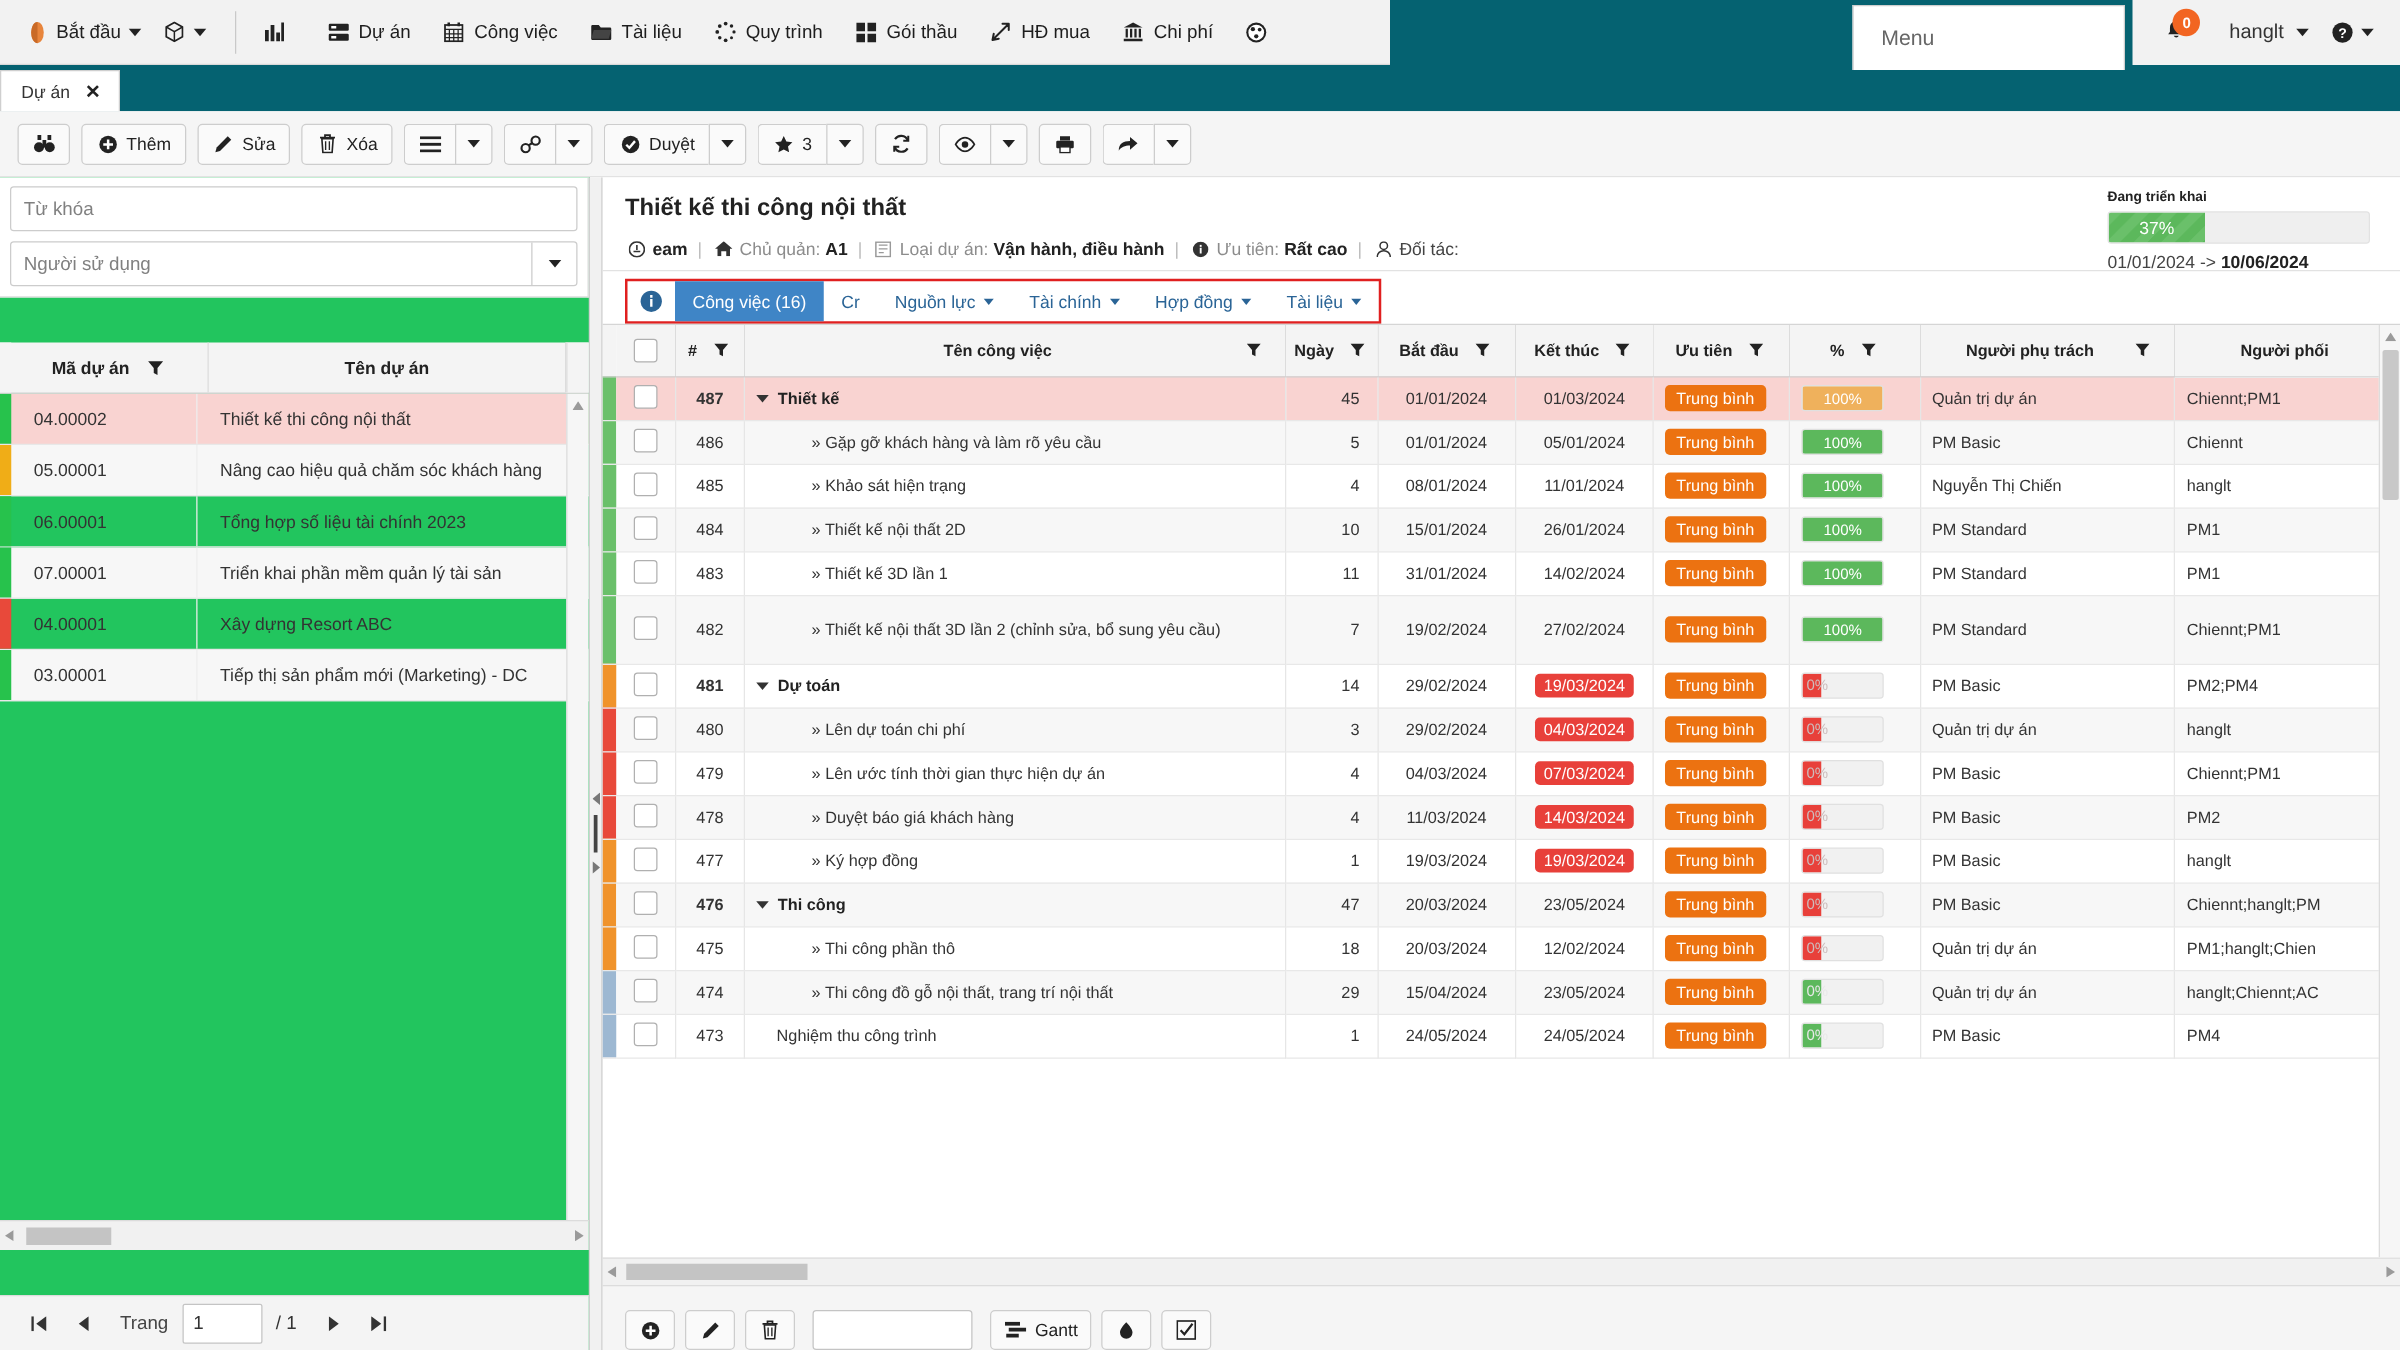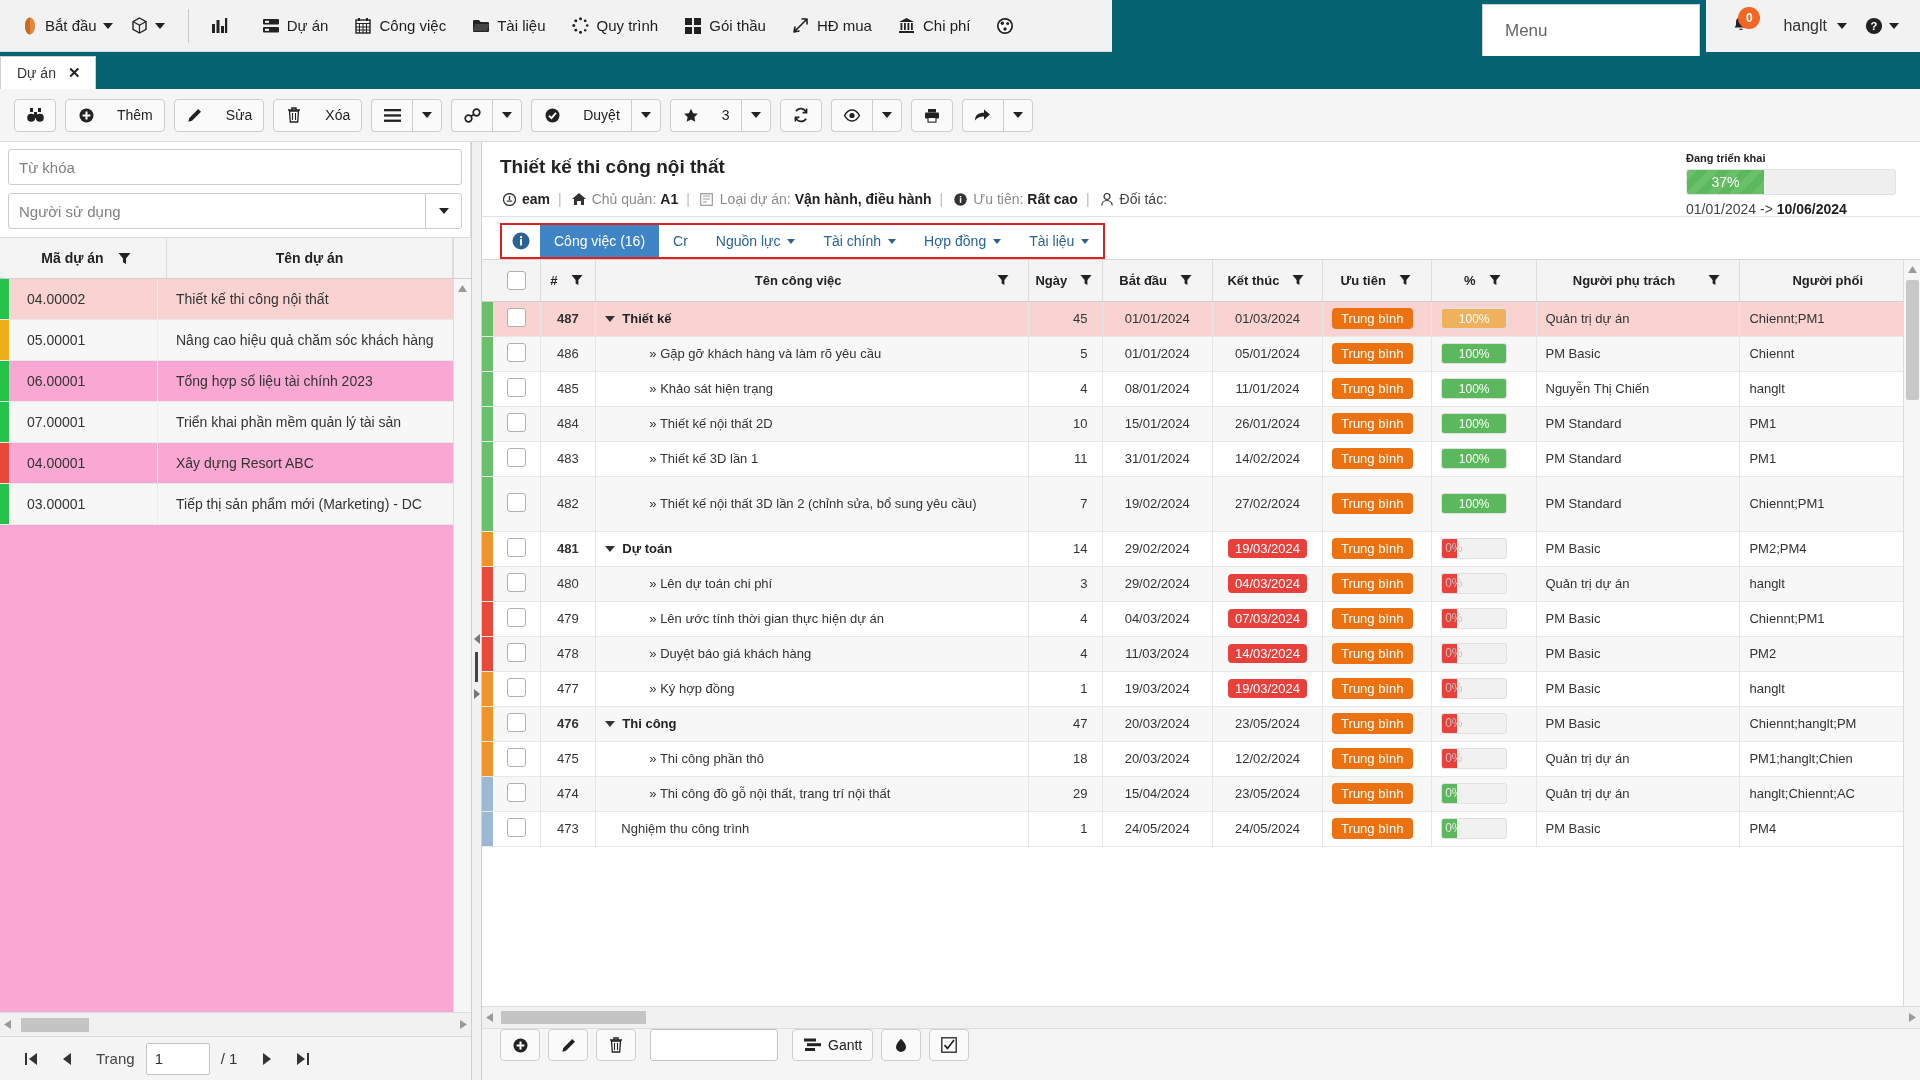--- a/index.html
+++ b/index.html
@@ -62,33 +62,33 @@
 
   
   .toolbar {
     height: 53px; background: #f5f5f5; border-bottom: 1px solid #dcdcdc;
     display: flex; align-items: center; padding-left: 14px; gap: 9px; flex: none;
   }
   .tbgroup { display: flex; }
   .tbtn {
     height: 33px; min-width: 33px; background: #fafafa; border: 1px solid #cdcdcd;
     border-radius: 4px; display: flex; align-items: center; justify-content: center;
-    gap: 22px; padding: 0 11px; font-size: 14px; color: #222; cursor: pointer;
+    gap: 6px; padding: 0 11px; font-size: 14px; color: #222; cursor: pointer;
   }
   .tbgroup .tbtn:first-child:not(:only-child) { border-radius: 4px 0 0 4px; border-right: none; }
   .tbgroup .tbtn:last-child:not(:only-child) { border-radius: 0 4px 4px 0; }
   .tbtn.arrow { padding: 0 9px; min-width: 29px; }
 
   
   .body { flex: 1; display: flex; min-height: 0; background: #fff; }
 
   
   .left {
     width: 472px; flex: none; border-right: 1px solid #cfcfcf;
-    display: flex; flex-direction: column; background: #f9a8d4;
+    display: flex; flex-direction: column; background: #22c55e; gap: 36px;
   }
   .filterbox { padding: 7px 8px 0 8px; border: 1px solid #dcdcdc; border-top: none; border-left: none; background: #fff; }
   .finput {
     width: 100%; height: 36px; border: 1px solid #cccccc; border-radius: 3px;
     padding: 0 10px; font-size: 15px; color: #555; font-family: "Liberation Sans", sans-serif;
     background: #fff; margin-bottom: 8px;
   }
   .finput::placeholder { color: #808080; }
   .fselect { position: relative; margin-bottom: 8px; }
   .fselect .finput { margin-bottom: 0; padding-right: 44px; }
@@ -243,21 +243,21 @@
   .ghscroll {
     height: 22px; background: #f1f1f1; border-top: 1px solid #dcdcdc;
     display: flex; align-items: center; padding: 0 4px; flex: none;
   }
   .gh-track { flex: 1; height: 13px; position: relative; }
   .gh-thumb { position: absolute; left: 8px; top: 0; width: 145px; height: 13px; background: #c4c4c4; }
 
   
   .footer {
     height: 52px; background: #f5f5f5; border-top: 1px solid #dcdcdc;
-    display: flex; align-items: flex-start; gap: 8px; padding-left: 18px; flex: none;
+    display: flex; align-items: flex-end; gap: 8px; padding-left: 18px; flex: none;
   }
   .fbtn {
     height: 32px; min-width: 32px; background: #fafafa; border: 1px solid #cdcdcd;
     border-radius: 4px; display: flex; align-items: center; justify-content: center;
     gap: 7px; padding: 0 10px; cursor: pointer; font-size: 14px; color: #222;
   }
   .finline {
     width: 128px; height: 32px; border: 1px solid #c4c4c4; border-radius: 3px;
     background: #fff; margin: 0 6px; font-family: "Liberation Sans", sans-serif; padding: 0 8px;
   }

